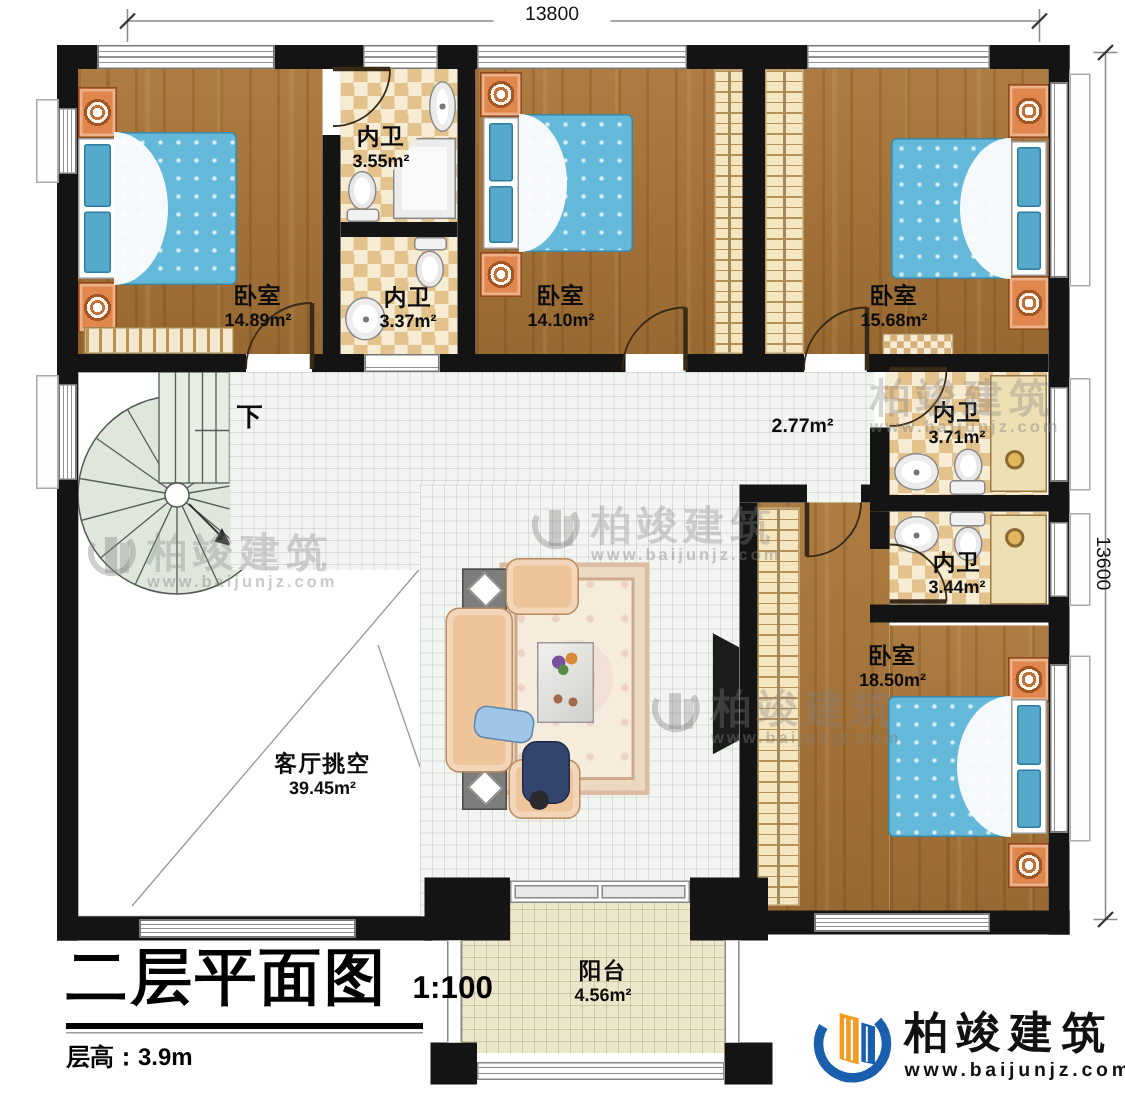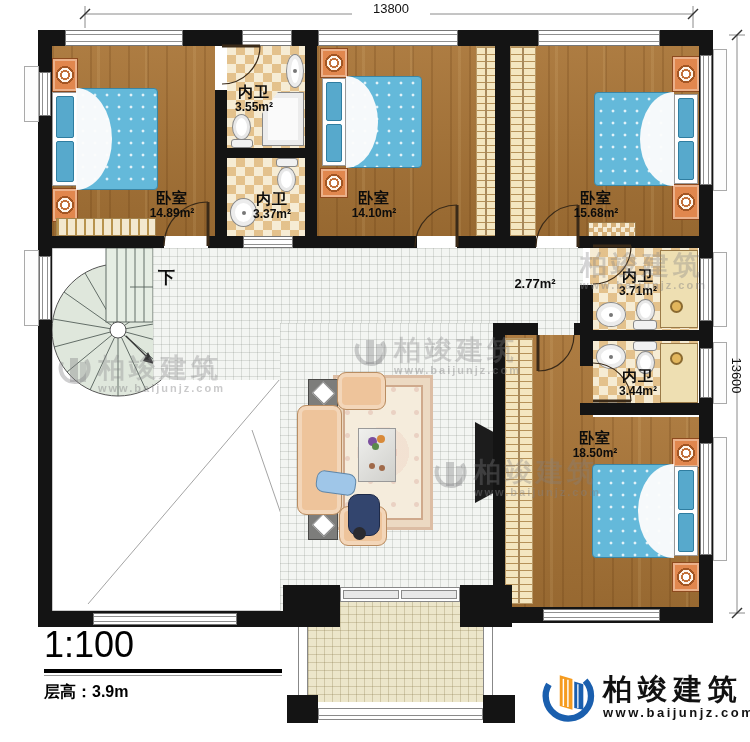--- a/index.html
+++ b/index.html
@@ -60,21 +60,21 @@
   .label{position:absolute;text-align:center;color:#0c0c0c;font-weight:bold;line-height:1.12;z-index:40;}
   .label .nm{font-size:15px;letter-spacing:1px;}
   .label .ar{font-size:12px;}
   .dn{position:absolute;font-weight:bold;font-size:17px;color:#0c0c0c;z-index:40;}
   
   .dimtxt{position:absolute;font-size:13px;color:#111;background:#fff;padding:0 4px;z-index:50;text-align:center;}
   
   .tb{position:absolute;left:44px;top:624px;z-index:50;color:#000;}
   .tb .row1{display:flex;align-items:baseline;gap:16px;}
   .tb .t1{font-size:41px;font-weight:bold;letter-spacing:2px;}
-  .tb .t2{font-size:36px;font-weight:normal;}
+  .tb .t2{font-size:21px;font-weight:bold;}
   .tb .ul1{width:238px;height:4px;background:#000;margin-top:3px;}
   .tb .ul2{width:238px;height:1px;background:#9a9a9a;margin-top:2px;}
   .tb .t3{font-size:16px;font-weight:bold;margin-top:7px;}
   .tb .t4{font-size:16px;font-weight:bold;margin-top:6px;}
   
   .logo{position:absolute;left:538px;top:668px;display:flex;align-items:center;gap:7px;z-index:50;}
   .logo .ltxt .c{font-size:29px;font-weight:bold;color:#111;letter-spacing:6px;line-height:1.05;}
   .logo .ltxt .w{font-size:13px;font-weight:bold;color:#111;letter-spacing:2.5px;}
   
   .wm{position:absolute;display:flex;align-items:center;gap:6px;z-index:44;pointer-events:none;}
@@ -346,31 +346,40 @@
     <div class="ar" style="font-size:13px">2.77m²</div>
   </div>
   <div class="label" style="left:588px;top:268px;width:100px">
     <div class="nm">内卫</div>
     <div class="ar">3.71m²</div>
   </div>
   <div class="label" style="left:588px;top:368px;width:100px">
     <div class="nm">内卫</div>
     <div class="ar">3.44m²</div>
   </div>
+  <div class="label" style="left:155px;top:502px;width:120px">
+    <div class="nm">客厅挑空</div>
+    <div class="ar">39.45m²</div>
+  </div>
   <div class="label" style="left:535px;top:430px;width:120px">
     <div class="nm">卧室</div>
     <div class="ar">18.50m²</div>
   </div>
+  <div class="label" style="left:342px;top:640px;width:120px">
+    <div class="nm">阳台</div>
+    <div class="ar">4.56m²</div>
+  </div>
   <div class="dn" style="left:158px;top:266px">下</div>
 
-  <div class="dimtxt" style="left:352px;top:1px;width:70px">13800</div>
+  <div class="dimtxt" style="left:329px;top:1px;width:70px">13800</div>
   <div class="dimtxt" style="left:702px;top:368px;width:60px;transform:rotate(90deg);background:transparent">13600</div>
 
   <div class="tb">
     <div class="row1">
+      <span class="t1">二层平面图</span>
       <span class="t2">1:100</span>
     </div>
     <div class="ul1"></div>
     <div class="ul2"></div>
     <div class="t4">层高：3.9m</div>
   </div>
 
   <div class="logo">
     <svg width="58" height="58" viewBox="0 0 64 64">
       <path d="M12,18 A25,25 0 1 0 52,14" fill="none" stroke="#1a5fae" stroke-width="7"></path>

